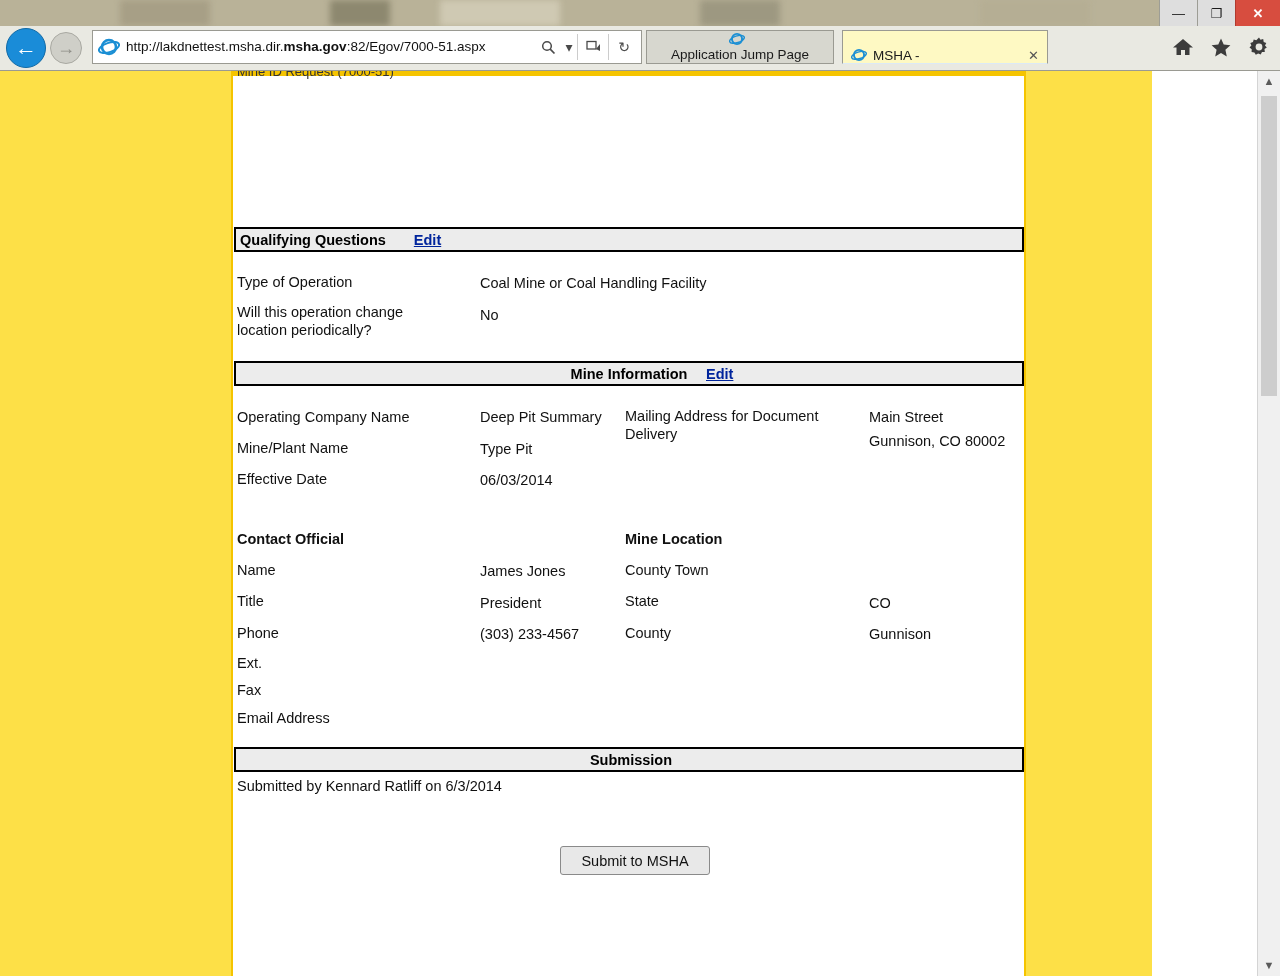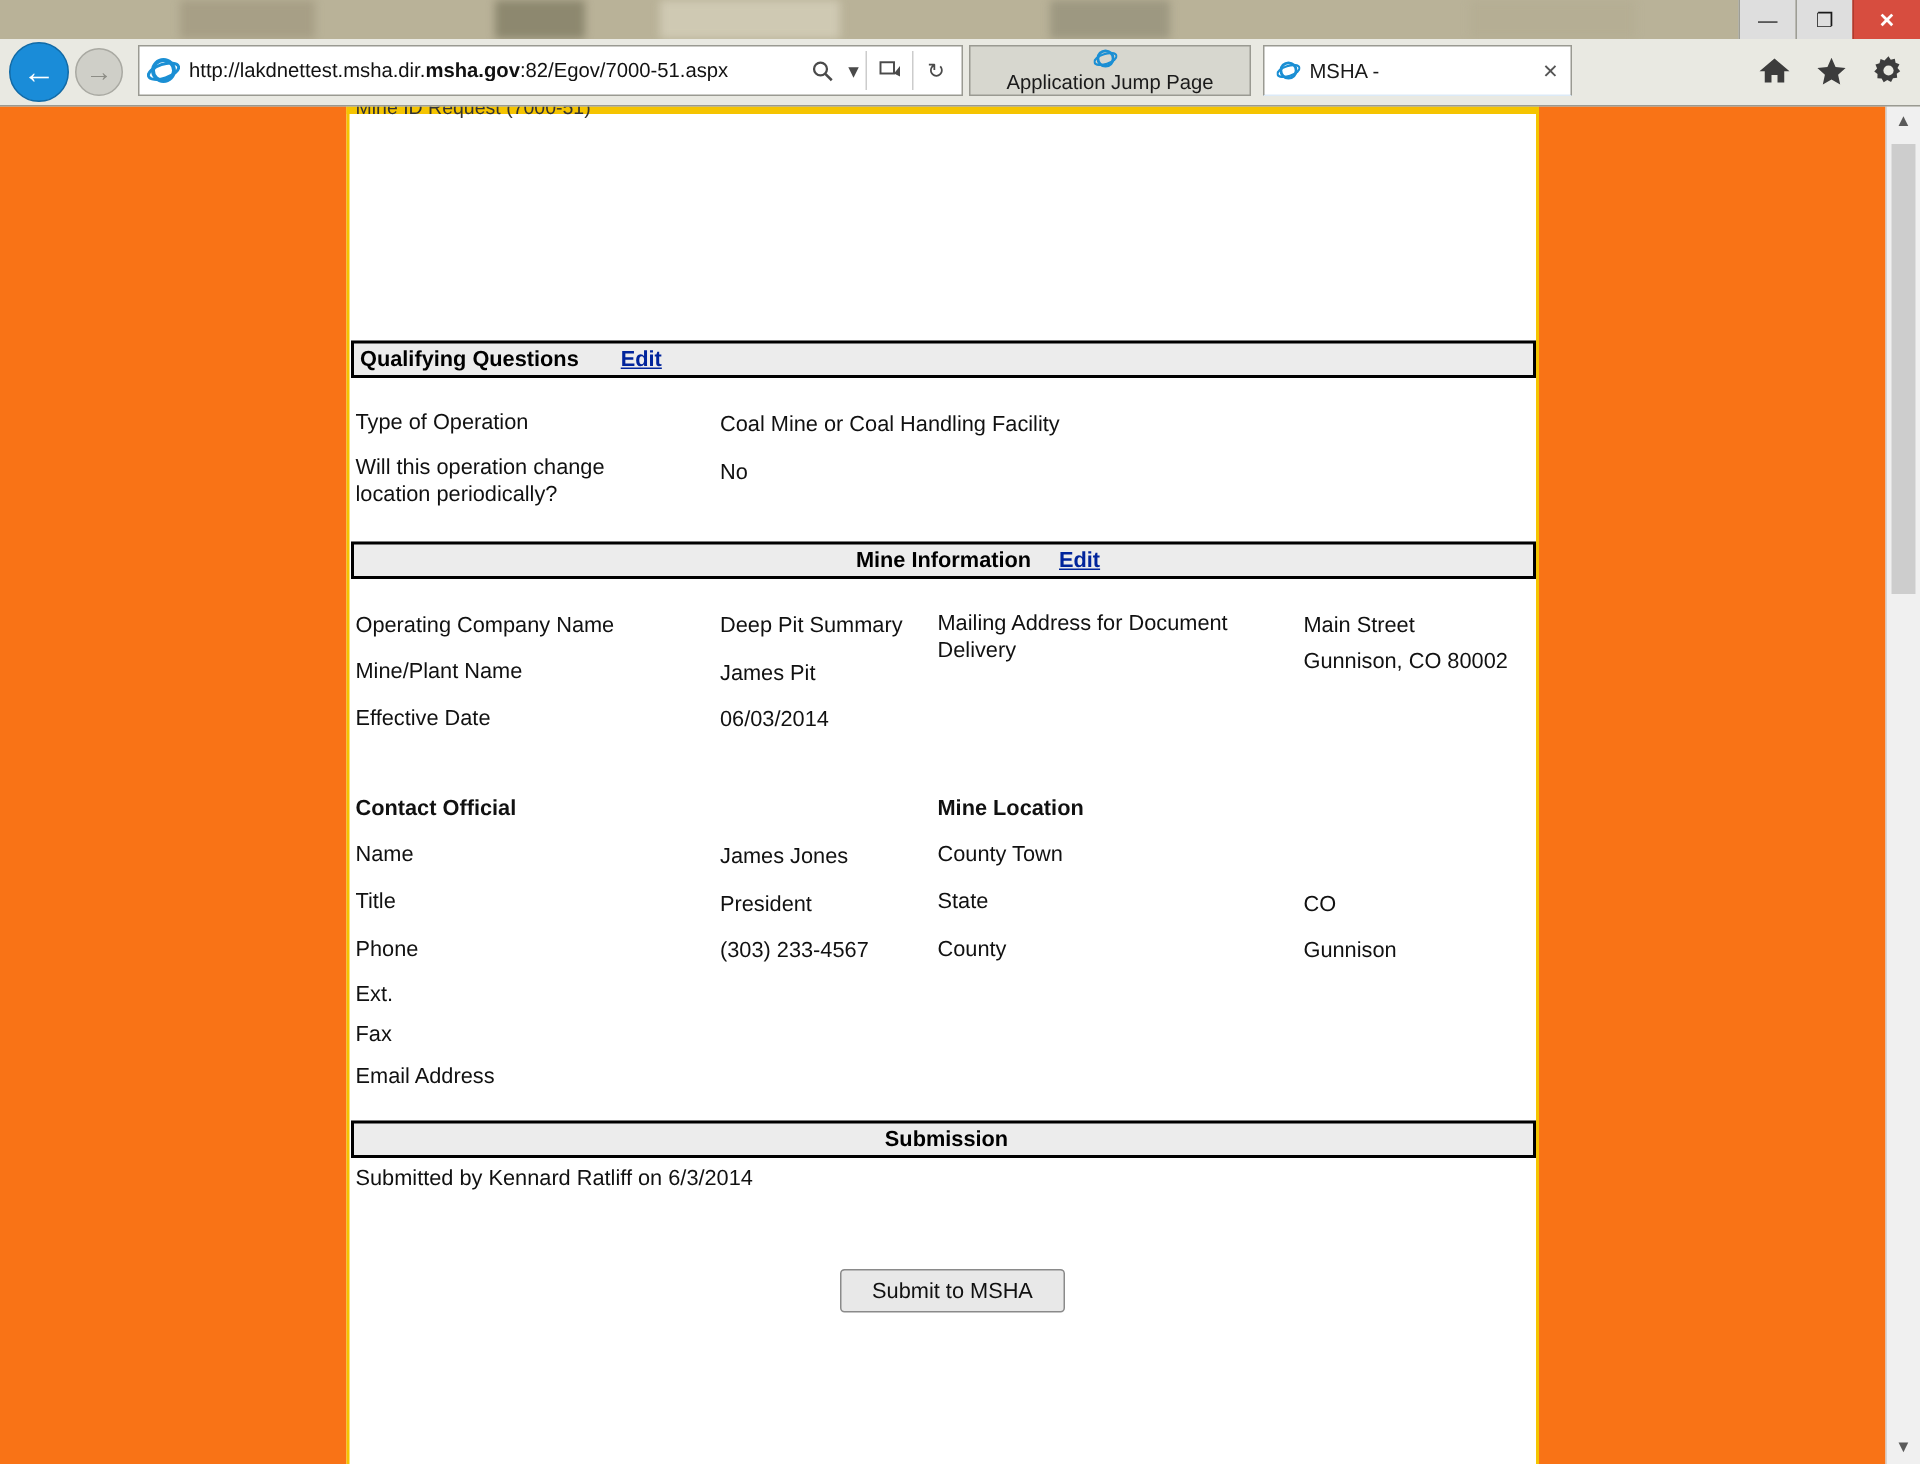--- a/index.html
+++ b/index.html
@@ -149,21 +149,21 @@
     display: flex;
     align-items: center;
     padding: 0 8px;
     font-size: 13.5px;
     color: #1a1a1a;
     border: 1px solid #9a9a92;
     background: #d7d7cf;
     white-space: nowrap;
   }
   .tab .tico { margin-right: 6px; display: flex; }
-  .tab.active { background: #ffffff; border-bottom-color: #dceaf7; }
+  .tab.active { background: #fef9c3; border-bottom-color: #dceaf7; align-items: flex-end; }
   .tab1 { left: 646px; width: 188px; flex-direction: column; }
   .tab2 { left: 842px; width: 206px; }
   .tab .closex {
     margin-left: auto;
     color: #555;
     font-size: 13px;
     padding-left: 8px;
   }
 
   
@@ -178,23 +178,23 @@
   .chrome-right .cico {
     width: 26px; height: 26px;
     display: flex; align-items: center; justify-content: center;
     color: #3c3c3c;
   }
 
   
   .viewport {
     position: absolute;
     left: 0; top: 70px;
-    width: 1258px;
+    width: 1152px;
     height: 906px;
-    background: #f97316;
+    background: #fde047;
     overflow: hidden;
     text-decoration: underline;
   }
 
   
   .page-col {
     position: absolute;
     left: 231px; top: 0;
     width: 795px;
     min-height: 906px;
@@ -449,21 +449,21 @@
 
   <div class="sec mi">
     <span class="inner-center">Mine Information</span>
     <span class="editlink-abs">Edit</span>
   </div>
 
   <div class="t" style="left:237px; top:338px;">Operating Company Name</div>
   <div class="t" style="left:480px; top:338px;">Deep Pit Summary</div>
 
   <div class="t" style="left:237px; top:369px;">Mine/Plant Name</div>
-  <div class="t" style="left:480px; top:370px;">James Pit</div>
+  <div class="t" style="left:480px; top:370px;">Type Pit</div>
 
   <div class="t" style="left:237px; top:400px;">Effective Date</div>
   <div class="t" style="left:480px; top:401px;">06/03/2014</div>
 
   <div class="t" style="left:625px; top:337px; width:240px;">Mailing Address for Document
 Delivery</div>
   <div class="t" style="left:869px; top:338px;">Main Street</div>
   <div class="t" style="left:869px; top:362px;">Gunnison, CO 80002</div>
 
   <div class="t bold" style="left:237px; top:460px;">Contact Official</div>

